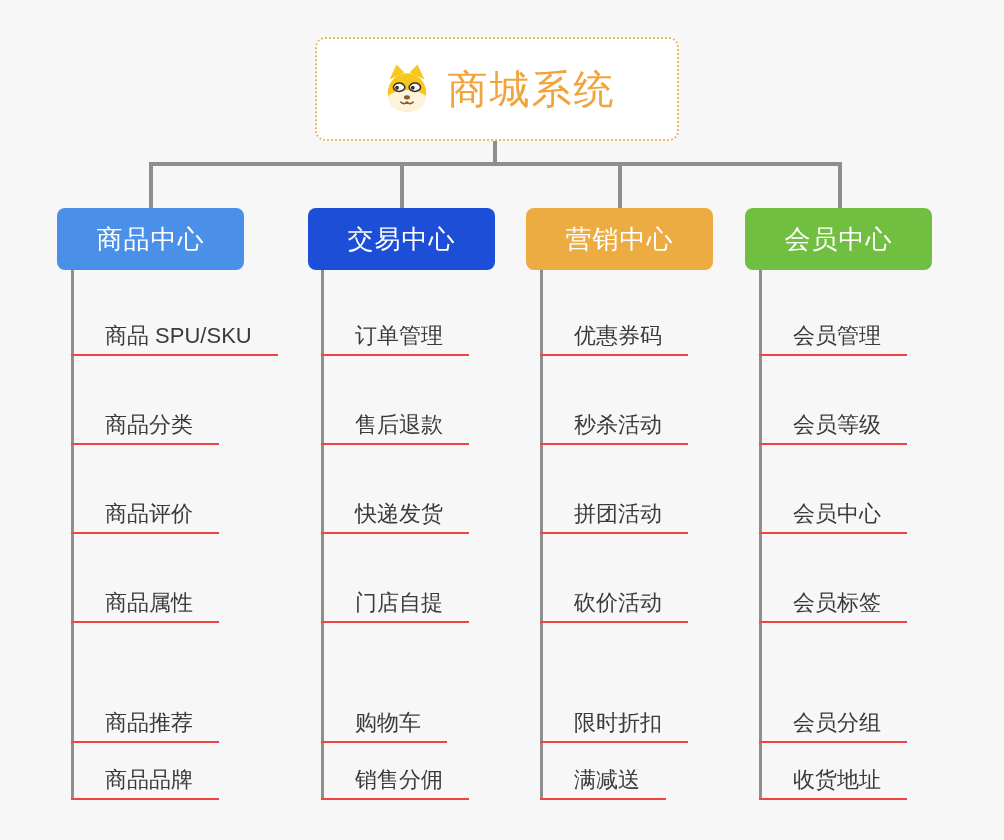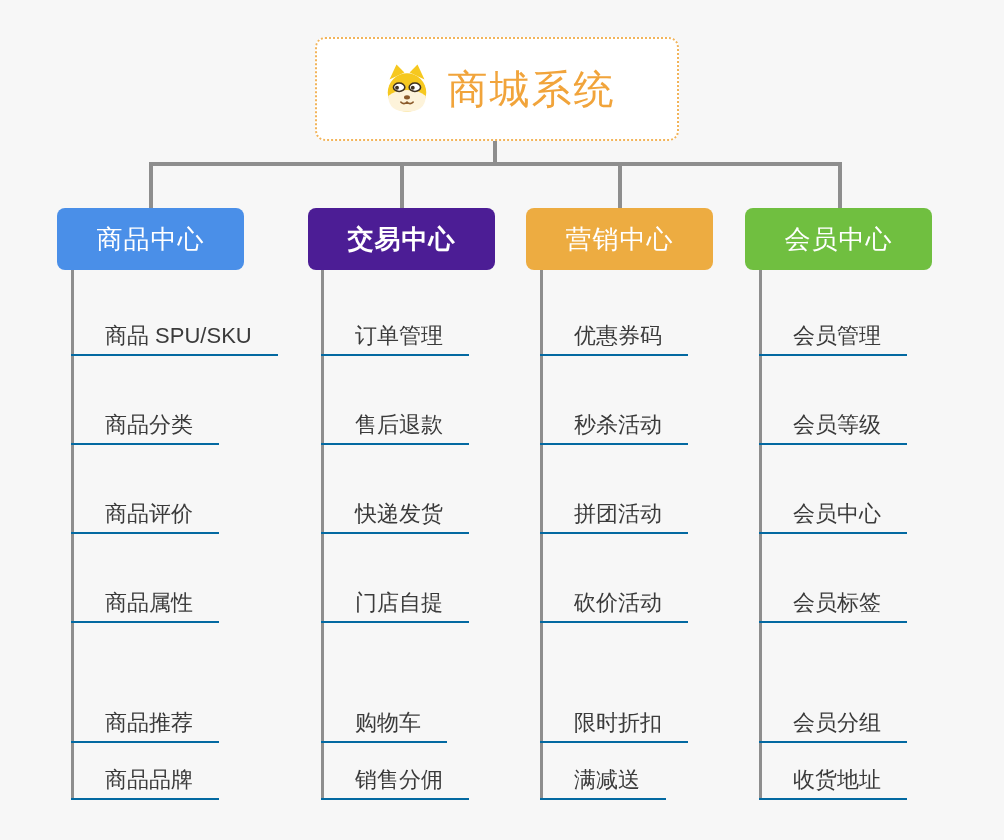--- a/index.html
+++ b/index.html
@@ -43,21 +43,21 @@
     box-sizing:border-box;
     text-align:center;
   }
   .bh0{left:57px;} .bh1{left:308px;} .bh2{left:526px;} .bh3{left:745px;}
 
   
   .leaf{
     position:absolute;
     height:36px;line-height:36px;
     padding:0 26px 0 34px;
-    border-bottom:2px solid #0369a1;
+    border-bottom:2px solid #ef4444;
     font-size:22px;color:#3b3b3b;
     white-space:nowrap;
     box-sizing:content-box;
   }
   .c0{left:71px;} .c1{left:321px;} .c2{left:540px;} .c3{left:759px;}
   .r0{top:318px;} .r1{top:407px;} .r2{top:496px;} .r3{top:585px;} .r4{top:705px;} .r5{top:762px;}
 </style>
 </head>
 <body>
 
@@ -84,21 +84,21 @@
       <ellipse cx="41" cy="30" rx="6.5" ry="4.8" fill="#ffffff" stroke="#3f3222" stroke-width="1.8"></ellipse>
       <circle cx="20.6" cy="30.6" r="2.2" fill="#3f3222"></circle>
       <circle cx="38.6" cy="30.6" r="2.2" fill="#3f3222"></circle>
       <ellipse cx="32" cy="41.5" rx="3.4" ry="2.5" fill="#8a5a2b"></ellipse>
       <path d="M25 47 Q28.5 50.5 32 47 Q35.5 50.5 39 47" fill="none" stroke="#8a5a2b" stroke-width="1.8" stroke-linecap="round"></path>
     </svg>
     <span class="root-title">商城系统</span>
   </div>
 
   <div class="branch-header bh0" style="background: rgb(74, 143, 232);">商品中心</div>
-  <div class="branch-header bh1" style="background: #4c1d95; font-weight: bold;">交易中心</div>
+  <div class="branch-header bh1" style="background: #1d4ed8;">交易中心</div>
   <div class="branch-header bh2" style="background: rgb(237, 172, 65);">营销中心</div>
   <div class="branch-header bh3" style="background: rgb(112, 191, 64);">会员中心</div>
 
   <div class="leaf c0 r0">商品 SPU/SKU</div>
   <div class="leaf c0 r1">商品分类</div>
   <div class="leaf c0 r2">商品评价</div>
   <div class="leaf c0 r3">商品属性</div>
   <div class="leaf c0 r4">商品推荐</div>
   <div class="leaf c0 r5">商品品牌</div>
 

